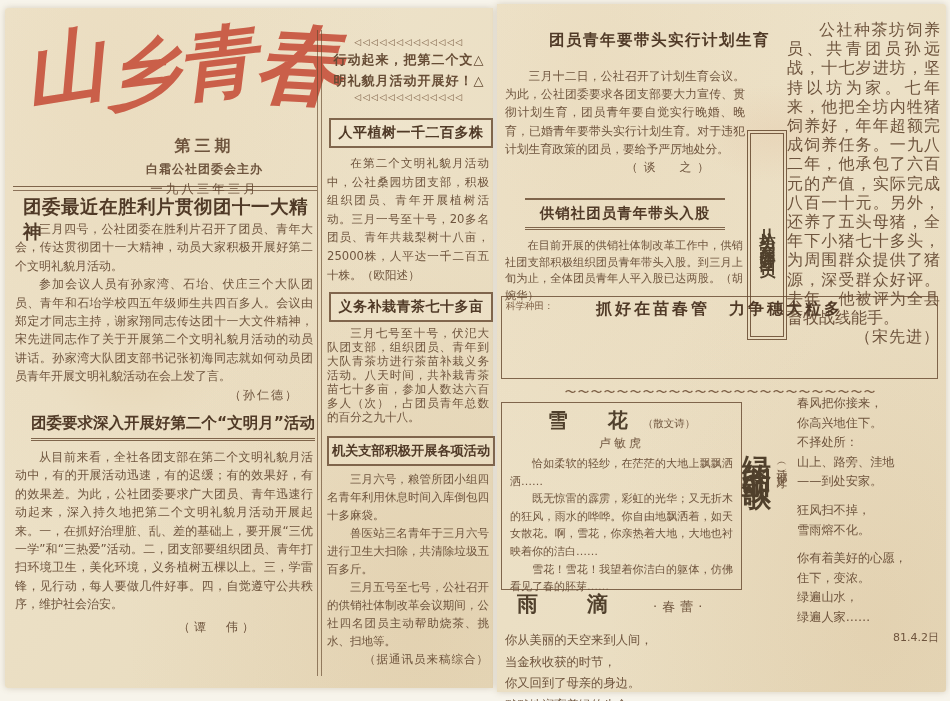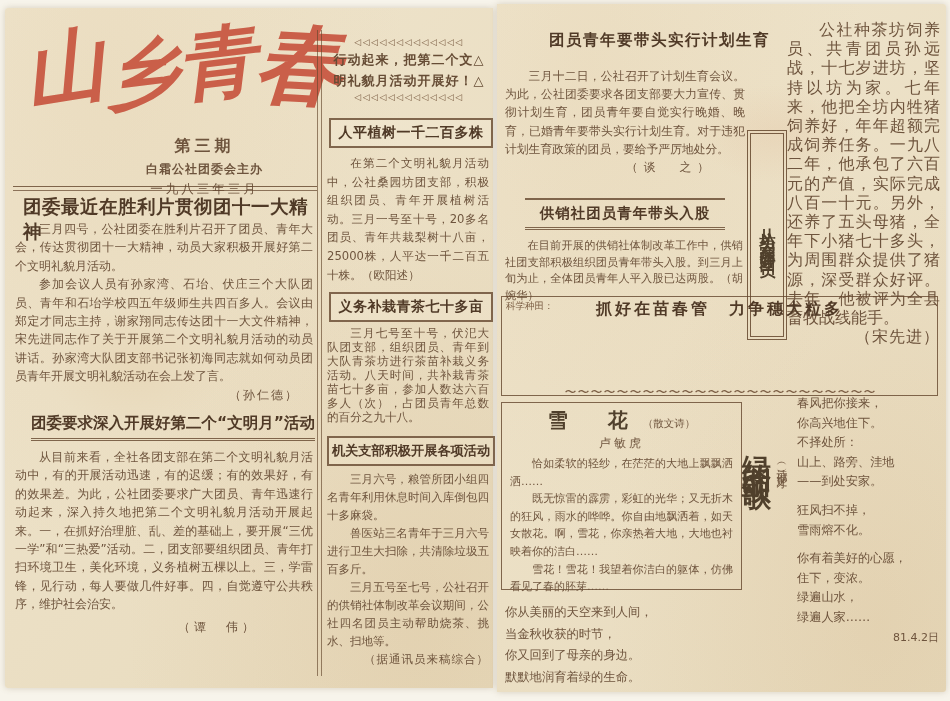--- a/index.html
+++ b/index.html
@@ -61,21 +61,21 @@
   
   .a6-head{left:52px;top:26px;width:260px;font-size:15.5px;font-weight:bold;color:#503a27;letter-spacing:1.5px;}
   .a6-body{left:8px;top:63px;width:240px;font-size:11.8px;line-height:18.2px;}
   .a6-body .sig{padding-right:30px;letter-spacing:6px;}
   .profile-box{left:250px;top:126px;width:34px;height:204px;border:1.5px solid rgba(100,70,45,.85);padding:2px;}
   .profile-box-inner{width:100%;height:100%;border:1px solid rgba(100,70,45,.85);display:flex;align-items:center;justify-content:center;writing-mode:vertical-rl;text-orientation:upright;font-size:16px;font-weight:bold;color:#50402c;letter-spacing:5px;box-sizing:border-box;}
   .profile-text{left:290px;top:16px;width:153px;font-size:16px;line-height:19.2px;}
   .profile-text .sig{letter-spacing:1px;}
   .a7-box{left:28px;top:194px;width:200px;border-top:2px solid rgba(100,70,45,.8);border-bottom:3px double rgba(100,70,45,.8);text-align:center;font-size:14.5px;font-weight:bold;color:#503a27;padding:4px 0;letter-spacing:1px;}
   .a7-body{left:8px;top:234px;width:238px;font-size:11.2px;line-height:16.5px;}
-  .science{left:4px;top:292px;width:437px;height:100px;border:1.5px solid rgba(100,70,45,.8);box-sizing:border-box;}
+  .science{left:4px;top:292px;width:437px;height:83px;border:1.5px solid rgba(100,70,45,.8);box-sizing:border-box;}
   .sci-label{position:absolute;left:4px;top:3px;font-size:9.5px;color:#7a5c42;}
   .sci-head{text-align:center;font-size:16px;font-weight:bold;color:#503a27;letter-spacing:3px;margin-top:2px;}
   .sci-body{font-size:11px;line-height:16.8px;padding:2px 6px 0 6px;text-align:justify;}
   .wave{left:0;top:381px;width:447px;text-align:center;font-size:12px;letter-spacing:1px;color:#7a5c42;height:15px;overflow:hidden;line-height:14px;}
   .poem1{left:4px;top:398px;width:241px;height:188px;border:1.5px solid rgba(100,70,45,.8);box-sizing:border-box;padding:4px 8px;}
   .p1-head{text-align:center;}
   .p1-title{font-size:20px;font-weight:bold;letter-spacing:10px;color:#50402c;}
   .p1-sub{font-size:10.5px;}
   .p1-author{text-align:center;font-size:12px;margin:1px 0 3px 0;letter-spacing:3px;}
   .p1-stanza{font-size:11px;line-height:17.6px;text-align:justify;text-indent:2em;}
@@ -216,20 +216,24 @@
     <div class="p2-stanza" style="margin-bottom:0;">
       <div class="p2-line">你有着美好的心愿，</div>
       <div class="p2-line">住下，变浓。</div>
       <div class="p2-line">绿遍山水，</div>
       <div class="p2-line">绿遍人家……</div>
     </div>
     <div class="p2-date">81.4.2日</div>
   </div>
 
   <div class="abs poem3">
+    <div class="p3-head">
+      <span class="p3-title">雨　滴</span>
+      <span class="p3-author">·春蕾·</span>
+    </div>
     <div class="p3-cols">
       <div class="p3-col1">
         <div class="p3-line">你从美丽的天空来到人间，</div>
         <div class="p3-line">当金秋收获的时节，</div>
       </div>
       <div class="p3-col2">
         <div class="p3-line">你又回到了母亲的身边。</div>
         <div class="p3-line">默默地润育着绿的生命。</div>
       </div>
     </div>

